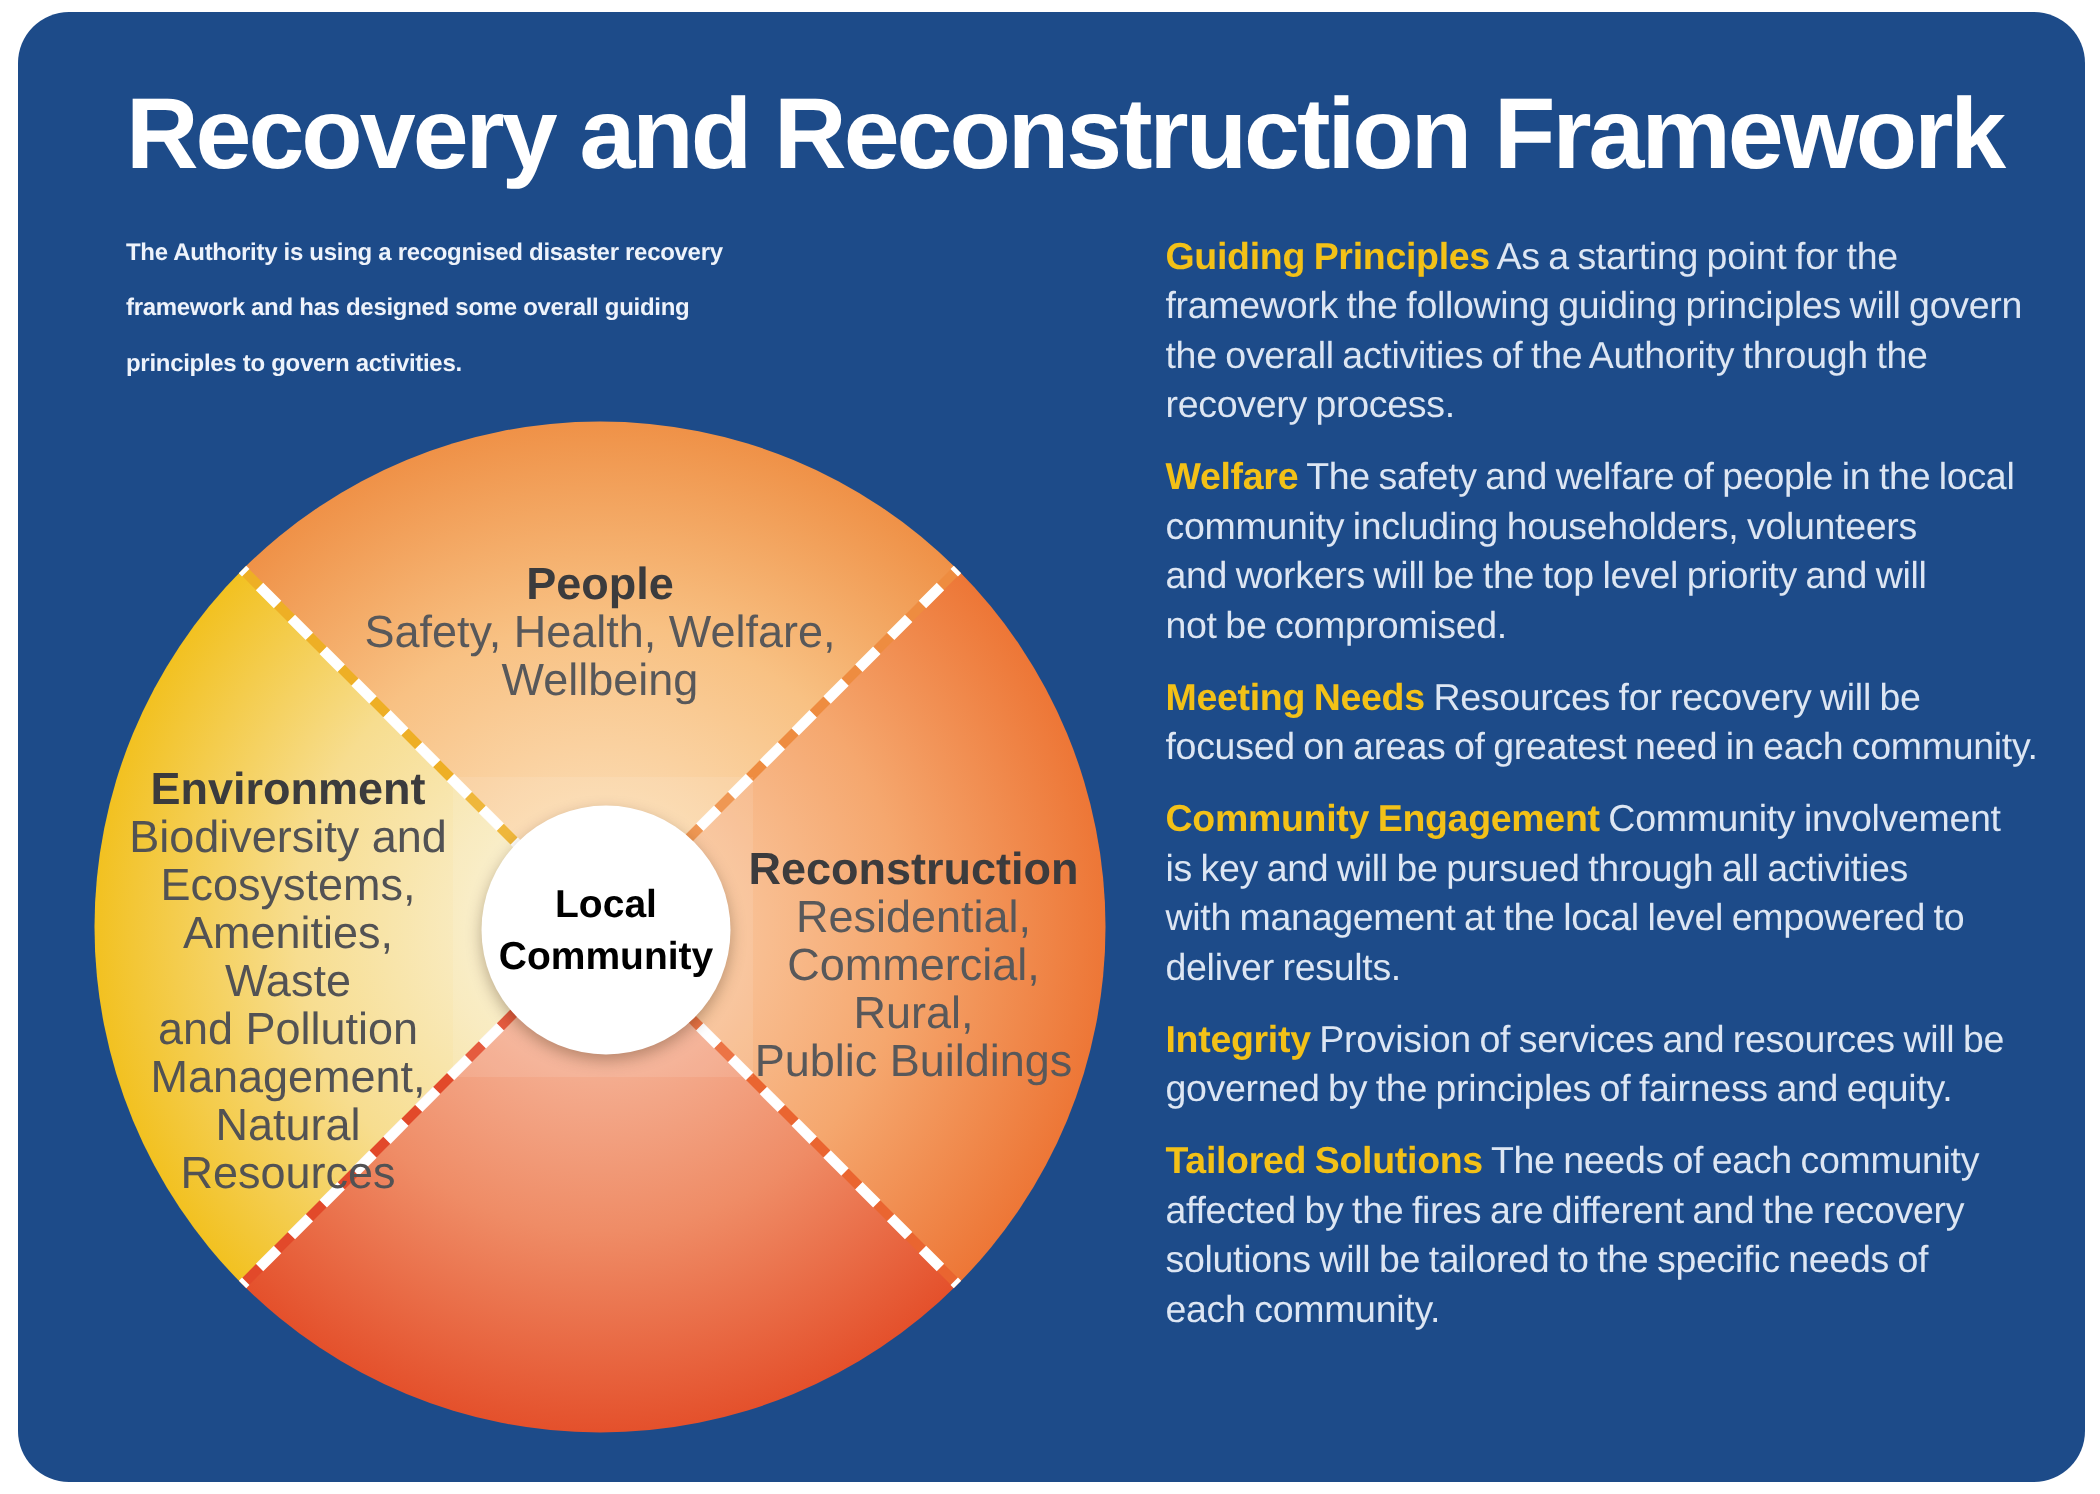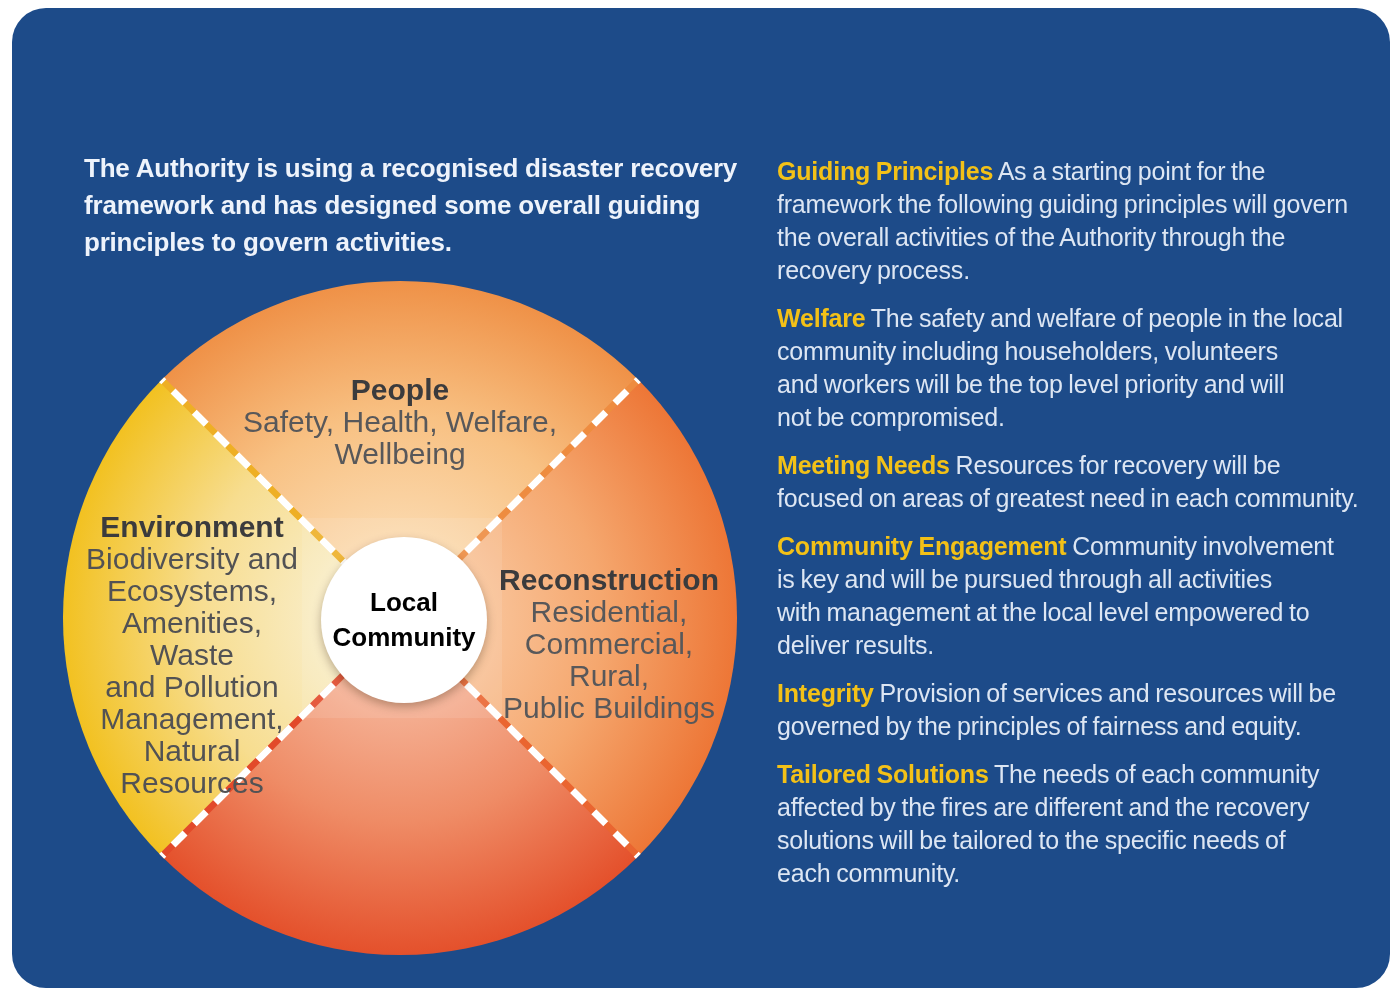--- a/index.html
+++ b/index.html
@@ -37,21 +37,21 @@
     letter-spacing: -2px;
     color: var(--title-color, #ffffff);
     white-space: nowrap;
   }
   .intro {
     position: absolute;
     left: 72px;
     top: 142px;
     width: 700px;
     margin: 0;
-    font-size: 26px;
+    font-size: 16px;
     line-height: 37px;
     font-weight: 700;
     letter-spacing: -0.2px;
     color: var(--intro-text, #eef3fb);
     white-space: pre-line;
   }
   
   .diagram {
     position: absolute;
     left: 50px;
@@ -140,20 +140,21 @@
     text-align: right;
   }
   .extra-gap { margin-top: 14px; }
 </style>
 </head>
 <body>
 
 <div class="page">
   <div class="card">
 
+    <h1 class="title">Recovery and Reconstruction Framework</h1>
 
     <p class="intro">The Authority is using a recognised disaster recovery
 framework and has designed some overall guiding
 principles to govern activities.</p>
 
     <div class="diagram">
       <svg class="wheel" viewBox="0 0 676 680" aria-hidden="true">
         <defs>
           <radialGradient id="gPeople" gradientUnits="userSpaceOnUse" cx="338" cy="340" r="338">
             <stop offset="0.24" stop-color="#fbd9ae"></stop>

